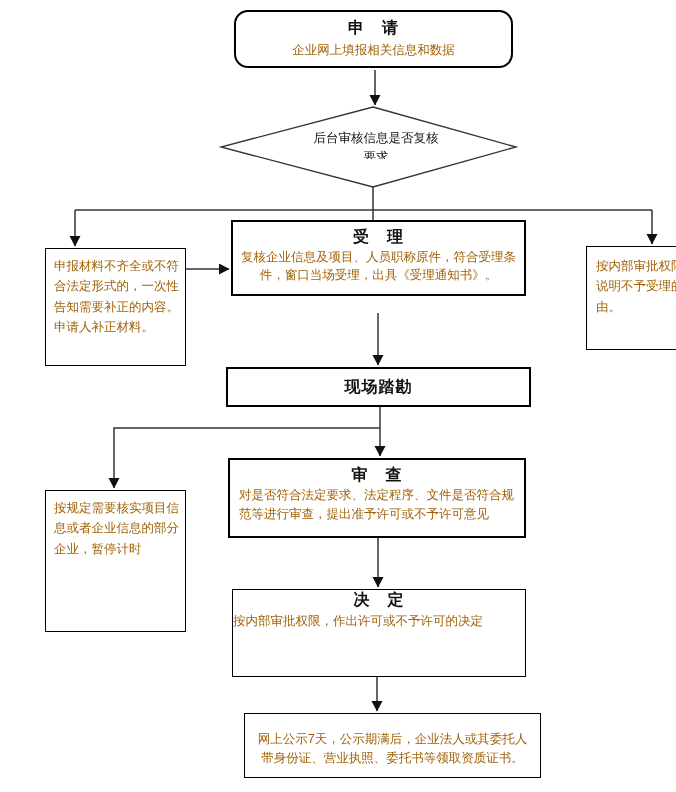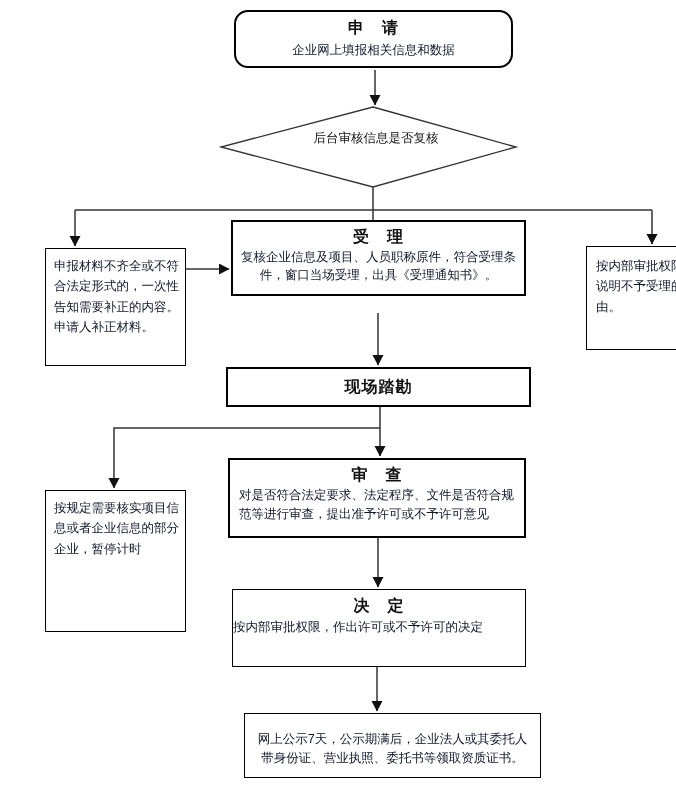--- a/index.html
+++ b/index.html
@@ -27,21 +27,21 @@
     font-size: 12px;
     line-height: 1.5;
   }
   .node .title {
     text-align: center;
     font-weight: bold;
     font-size: 16px;
     line-height: 20px;
     letter-spacing: 1px;
   }
-  .node .body { color: #0f172a; }
+  .node .body { color: #a16207; }
 
   
   .n-apply   { left: 198px; top: 10px;  width: 279px; height: 58px;
                border-width: 2px; border-radius: 14px; padding-top: 6px; }
   .n-apply .body { text-align: center; margin-top: 3px; font-size: 12.5px; }
 
   .decision-text {
     position: absolute;
     left: 230px; top: 129px; width: 220px; height: 30px;
     overflow: hidden;
@@ -65,21 +65,21 @@
                border-width: 2px; display: flex; align-items: center; justify-content: center; }
 
   .n-pause   { left: 9px;  top: 490px; width: 141px; height: 142px;
                padding: 7px 6px 0 8px; }
   .n-pause .body { font-size: 12.5px; line-height: 1.62; }
 
   .n-review  { left: 192px; top: 458px; width: 298px; height: 80px;
                border-width: 2px; padding-top: 5px; }
   .n-review .body { text-align: left; padding: 1px 7px 0 9px; font-size: 12.5px; line-height: 1.5; }
 
-  .n-decide  { left: 196px; top: 589px; width: 294px; height: 78px; padding-top: 6px; }
+  .n-decide  { left: 196px; top: 589px; width: 294px; height: 88px; padding-top: 0; }
   .n-decide .body { text-align: left; margin-top: 2px; font-size: 12.5px; }
 
   .n-publish { left: 208px; top: 713px; width: 297px; height: 65px; padding-top: 16px; }
   .n-publish .body { text-align: center; padding: 0 10px; font-size: 12.5px; line-height: 1.5; }
 </style>
 </head>
 <body>
 
 <div class="stage">
 
@@ -115,20 +115,21 @@
     <path d="M341 658 L341 711" stroke="#333333" stroke-width="1.5" fill="none" marker-end="url(#ah)"></path>
   </svg>
 
   <div class="node n-apply">
     <div class="title">申　请</div>
     <div class="body">企业网上填报相关信息和数据</div>
   </div>
 
   <div class="decision-text">
     <div>后台审核信息是否复核</div>
+    <div>要求</div>
   </div>
 
   <div class="node n-supplement">
     <div class="body">申报材料不齐全或不符合法定形式的，一次性告知需要补正的内容。申请人补正材料。</div>
   </div>
 
   <div class="node n-accept">
     <div class="title">受　理</div>
     <div class="body">复核企业信息及项目、人员职称原件，符合受理条件，窗口当场受理，出具《受理通知书》。</div>
   </div>

